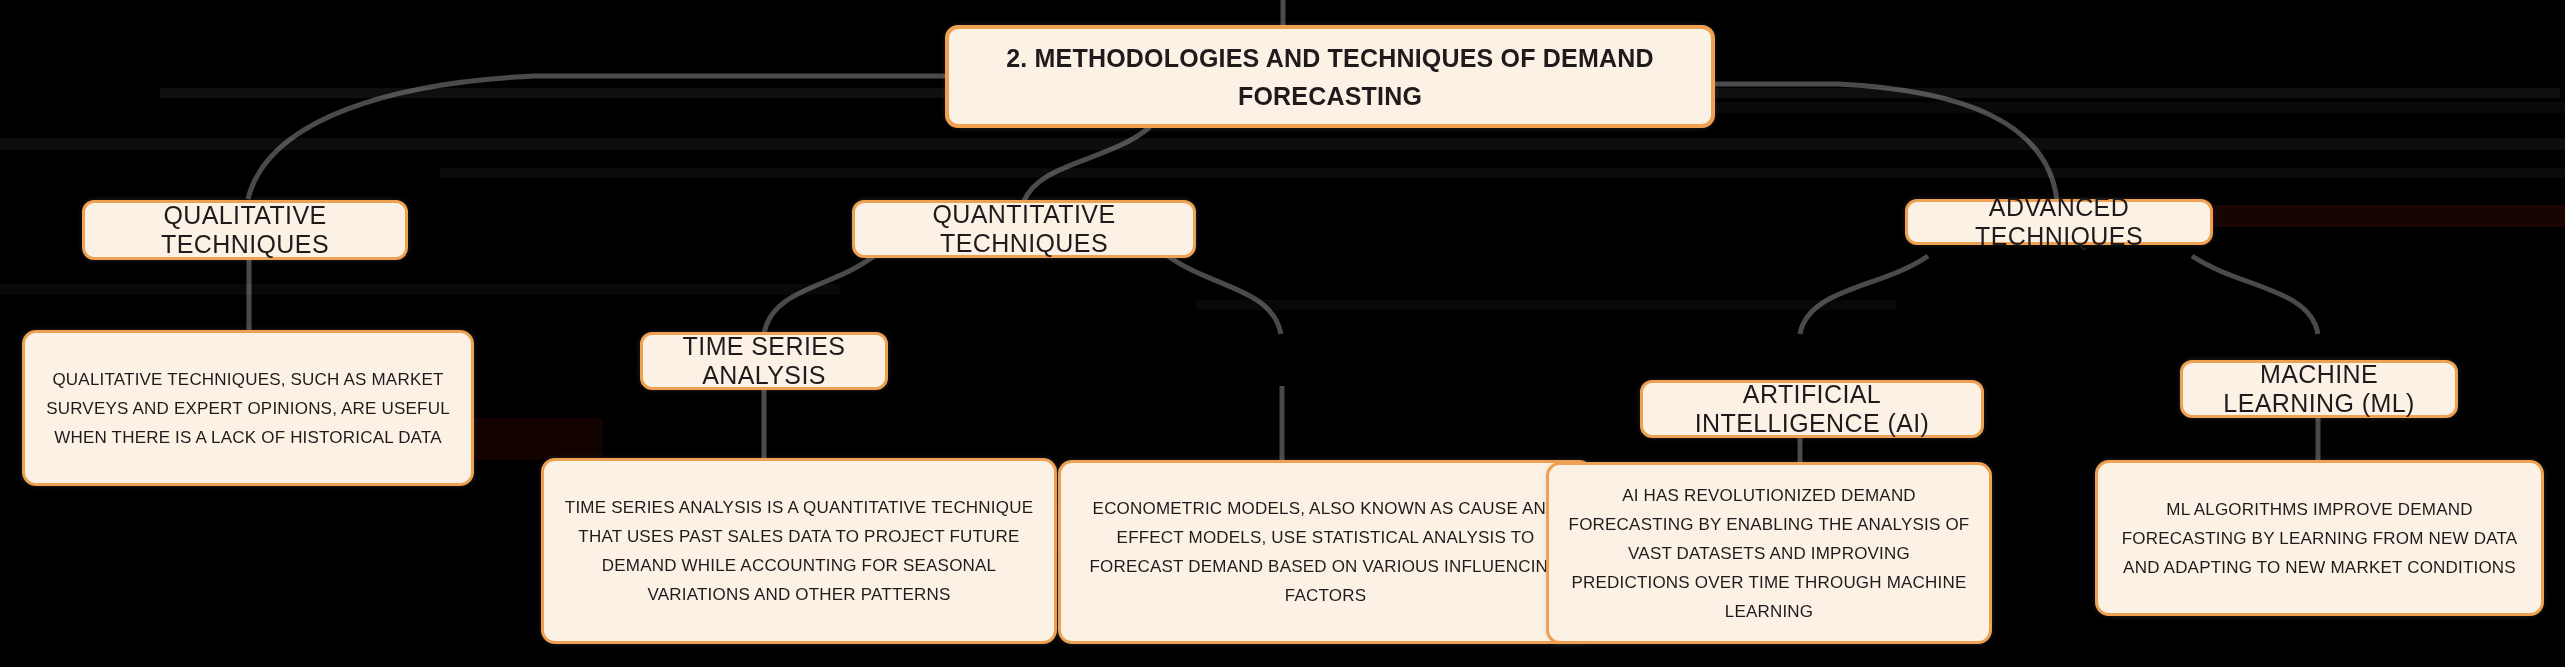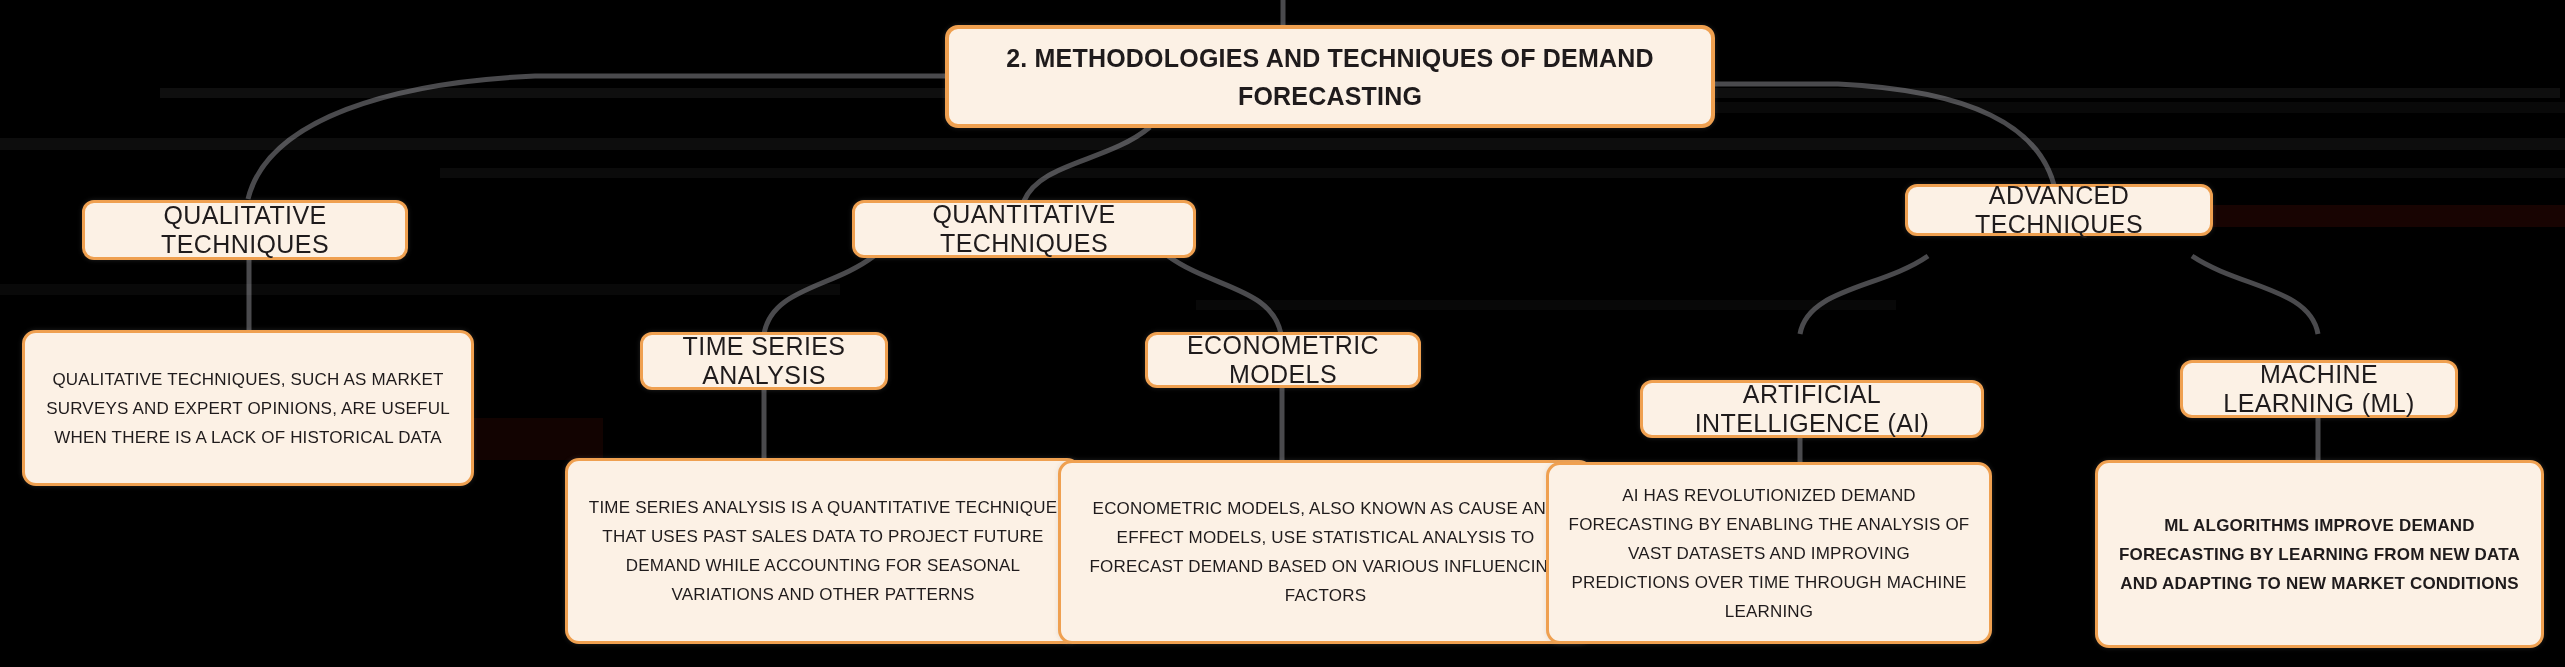--- a/index.html
+++ b/index.html
@@ -73,33 +73,32 @@
   <div class="streak" style="left:1196px;top:300px;width:700px;height:10px;background:rgba(255,255,255,0.03);"></div>
   <div class="streak" style="left:473px;top:418px;width:130px;height:42px;background:rgba(110,16,8,0.16);"></div>
   <div class="streak" style="left:988px;top:505px;width:70px;height:45px;background:rgba(110,16,8,0.16);"></div>
 
   <div class="node root" style="left:945px;top:25px;width:770px;height:103px;">2. METHODOLOGIES AND TECHNIQUES OF DEMAND FORECASTING</div>
 
   <div class="node label" style="left:82px;top:200px;width:326px;height:60px;">QUALITATIVE TECHNIQUES</div>
 
   <div class="node label" style="left:852px;top:200px;width:344px;height:58px;">QUANTITATIVE TECHNIQUES</div>
 
-  <div class="node label" style="left:1905px;top:184px;width:308px;height:52px;">ADVANCED TECHNIQUES</div>
+  <div class="node label" style="left:1905px;top:199px;width:308px;height:46px;">ADVANCED TECHNIQUES</div>
 
   <div class="node label" style="left:640px;top:332px;width:248px;height:58px;">TIME SERIES ANALYSIS</div>
 
   <div class="node desc" style="left:22px;top:330px;width:452px;height:156px;">QUALITATIVE TECHNIQUES, SUCH AS MARKET SURVEYS AND EXPERT OPINIONS, ARE USEFUL WHEN THERE IS A LACK OF HISTORICAL DATA</div>
 
-  <div class="node label" style="left:1145px;top:332px;width:276px;height:56px;">ECONOMETRIC MODELS</div>
 
   <div class="node label" style="left:1640px;top:352px;width:344px;height:58px;margin-top:28px;">ARTIFICIAL INTELLIGENCE (AI)</div>
 
   <div class="node label" style="left:2180px;top:332px;width:278px;height:58px;margin-top:28px;">MACHINE LEARNING (ML)</div>
 
-  <div class="node desc" style="left:565px;top:458px;width:516px;height:186px;">TIME SERIES ANALYSIS IS A QUANTITATIVE TECHNIQUE THAT USES PAST SALES DATA TO PROJECT FUTURE DEMAND WHILE ACCOUNTING FOR SEASONAL VARIATIONS AND OTHER PATTERNS</div>
+  <div class="node desc" style="left:541px;top:458px;width:516px;height:186px;">TIME SERIES ANALYSIS IS A QUANTITATIVE TECHNIQUE THAT USES PAST SALES DATA TO PROJECT FUTURE DEMAND WHILE ACCOUNTING FOR SEASONAL VARIATIONS AND OTHER PATTERNS</div>
 
   <div class="node desc" style="left:1058px;top:460px;width:535px;height:184px;">ECONOMETRIC MODELS, ALSO KNOWN AS CAUSE AND EFFECT MODELS, USE STATISTICAL ANALYSIS TO FORECAST DEMAND BASED ON VARIOUS INFLUENCING FACTORS</div>
 
   <div class="node desc" style="left:1546px;top:462px;width:446px;height:182px;">AI HAS REVOLUTIONIZED DEMAND FORECASTING BY ENABLING THE ANALYSIS OF VAST DATASETS AND IMPROVING PREDICTIONS OVER TIME THROUGH MACHINE LEARNING</div>
 
-  <div class="node desc" style="left:2095px;top:460px;width:449px;height:188px;font-weight:bold;">ML ALGORITHMS IMPROVE DEMAND FORECASTING BY LEARNING FROM NEW DATA AND ADAPTING TO NEW MARKET CONDITIONS</div>
+  <div class="node desc" style="left:2095px;top:460px;width:449px;height:156px;">ML ALGORITHMS IMPROVE DEMAND FORECASTING BY LEARNING FROM NEW DATA AND ADAPTING TO NEW MARKET CONDITIONS</div>
 
 </div>
 
 </body></html>

